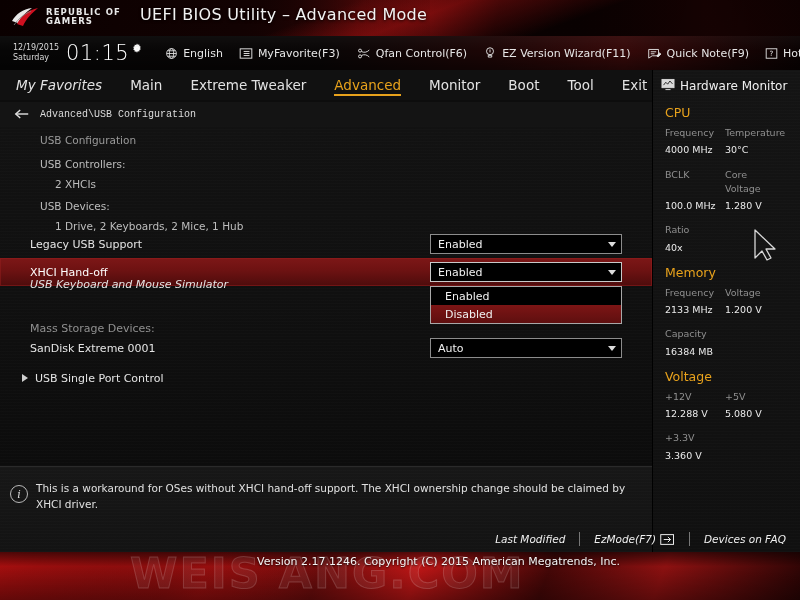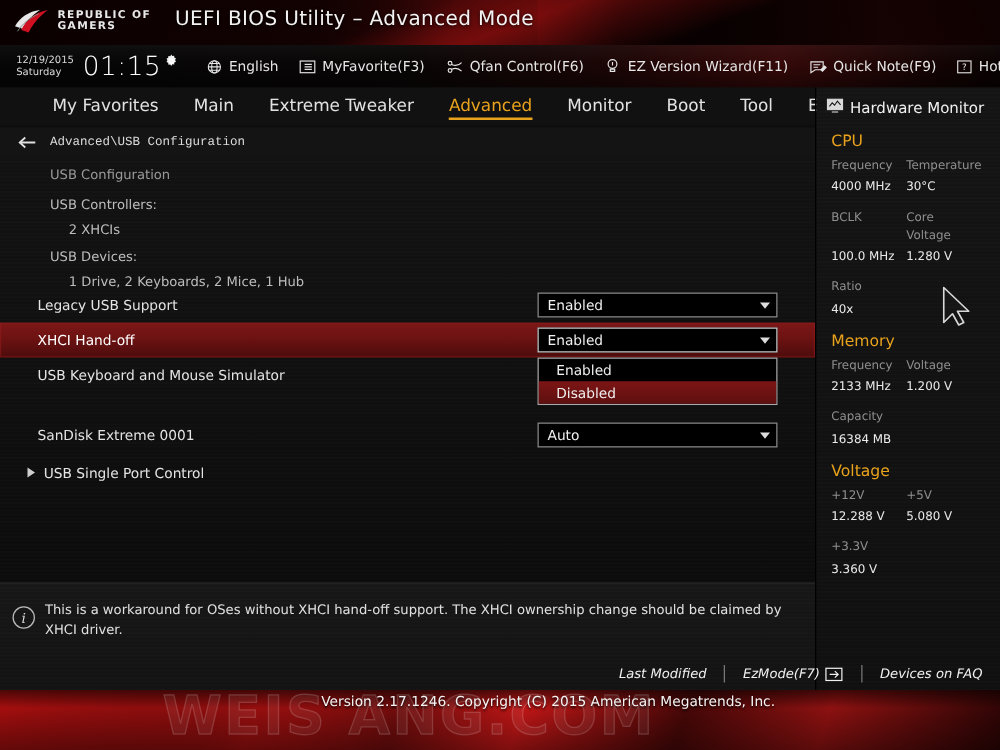--- a/index.html
+++ b/index.html
@@ -62,21 +62,21 @@
 
   
   .nav {
     position:absolute; left:0; top:70px; width:652px; height:30px;
     display:flex; align-items:center; background:#111111;
   }
   .nav-tab {
     font-size:13.5px; color:#e2e2e2; padding:2px 0; margin:0 14px;
     white-space:nowrap;
   }
-  .nav-tab:first-child { margin-left:42px; }
+  .nav-tab:first-child { margin-left:16px;font-style:italic; }
   .nav-tab.active { color:#e8a21c; border-bottom:2px solid #e8a21c; padding-bottom:1px; }
 
   
   .breadcrumb {
     position:absolute; left:0; top:102px; width:652px; height:24px;
     display:flex; align-items:center; background:#141414;
   }
   .bc-back { margin-left:14px; display:flex; align-items:center; }
   .bc-text { font-size:10px; color:#dcdcdc; margin-left:10px;font-family:Liberation Mono, monospace; }
 
@@ -349,24 +349,27 @@
     </div>
 
     <div class="row selected" style="top:132px;">
       <span class="row-label">XHCI Hand-off</span>
       <span class="combo open">
         <span class="val">Enabled</span>
         <span class="caret"></span>
       </span>
     </div>
 
-    <div class="row" style="top:160px;">
+    <div class="row" style="top:144px;font-style:italic;">
       <span class="row-label">USB Keyboard and Mouse Simulator</span>
     </div>
 
+    <div class="row" style="top:188px;">
+      <span class="row-label dim">Mass Storage Devices:</span>
+    </div>
 
     <div class="row" style="top:208px;">
       <span class="row-label">SanDisk Extreme 0001</span>
       <span class="combo">
         <span class="val">Auto</span>
         <span class="caret"></span>
       </span>
     </div>
 
     <div class="row" style="top:238px;">

